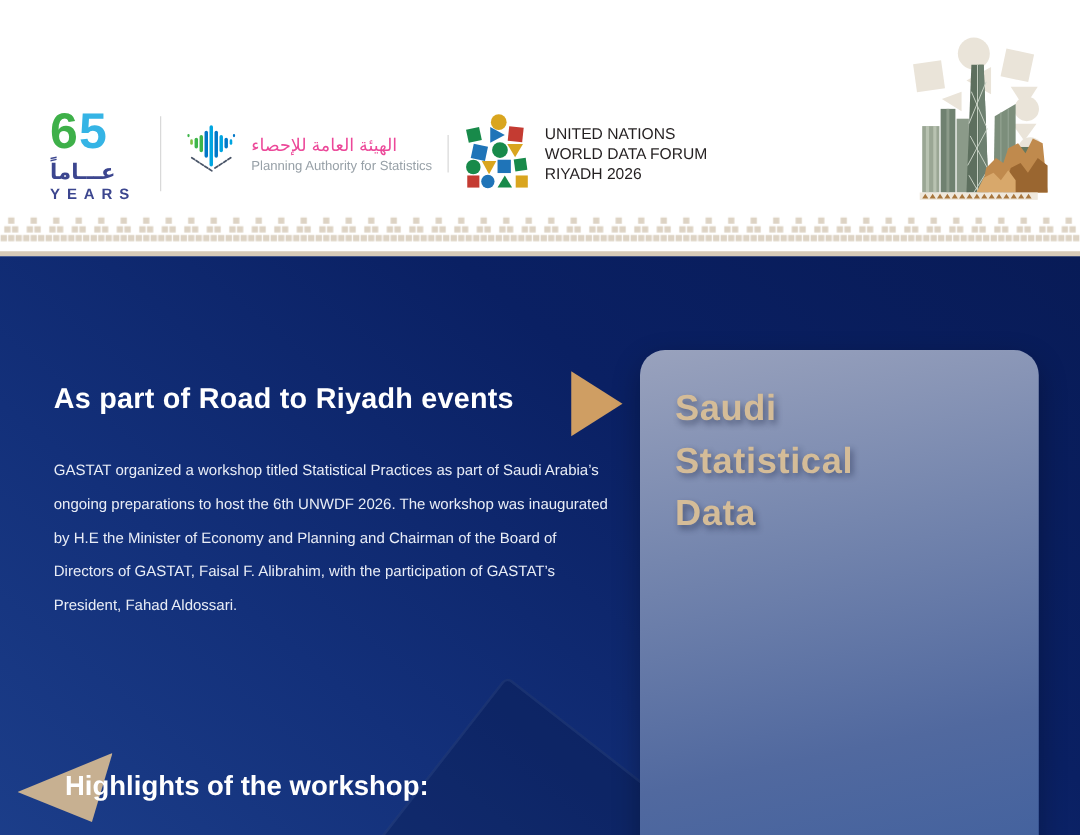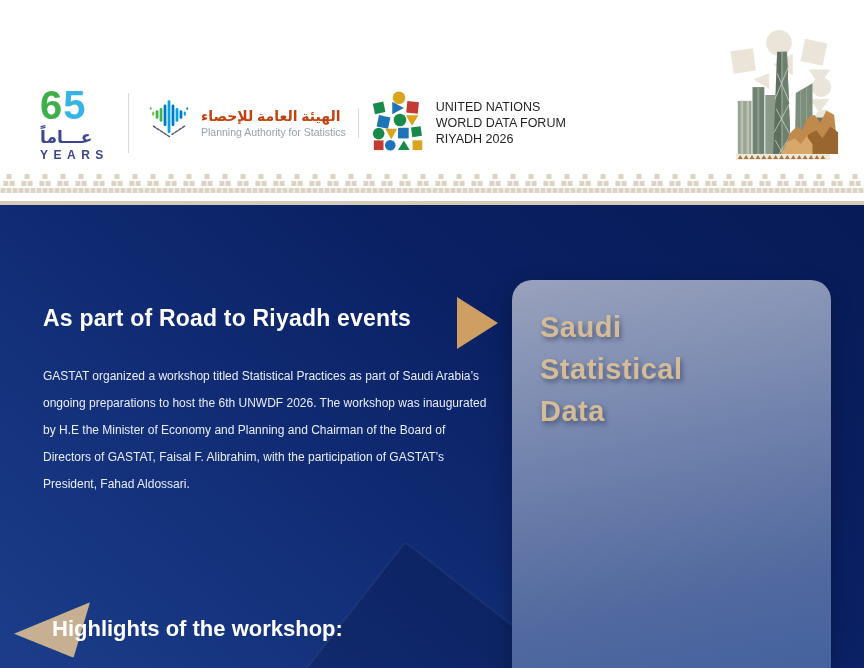--- a/index.html
+++ b/index.html
@@ -12,21 +12,21 @@
   .logo65{display:flex;flex-direction:column;line-height:1;width:74px;}
   .logo65 .digits{font-size:40px;font-weight:700;letter-spacing:1px;}
   .logo65 .digit6{color:#3eb049;}
   .logo65 .digit5{color:#35b4e5;}
   .logo65 .arabic{color:#3c468f;font-size:17px;font-weight:700;margin-top:4px;text-align:left;}
   .logo65 .years{color:#3c468f;font-size:12px;font-weight:700;letter-spacing:5.5px;margin-top:3px;}
   .vdiv{width:1px;height:60px;background:#d9d9d9;margin:0 14px;}
   .vdiv.short{height:30px;margin:0 12px;}
   .gastat{display:flex;align-items:center;}
   .gastat-names{margin-left:6px;display:flex;flex-direction:column;}
-  .gastat-ar{color:#c2410c;font-size:14px;font-weight:700;direction:rtl;text-align:left;}
+  .gastat-ar{color:#ec4899;font-size:14px;font-weight:400;direction:rtl;text-align:left;}
   .gastat-en{color:#98a1a8;font-size:10.5px;margin-top:2px;}
   .unwdf{display:flex;align-items:center;}
   .unwdf-text{margin-left:9px;color:#231f20;font-size:12.5px;line-height:1.3;}
   .unwdf-text .b{font-weight:400;}
   .skyline{position:absolute;right:22px;top:8px;}
 
   
   .pattern-strip{width:864px;height:28px;display:block;background:#ffffff;}
   .accent-line{width:100%;height:4px;background:#d6cab8;margin-top:2px;}
 

